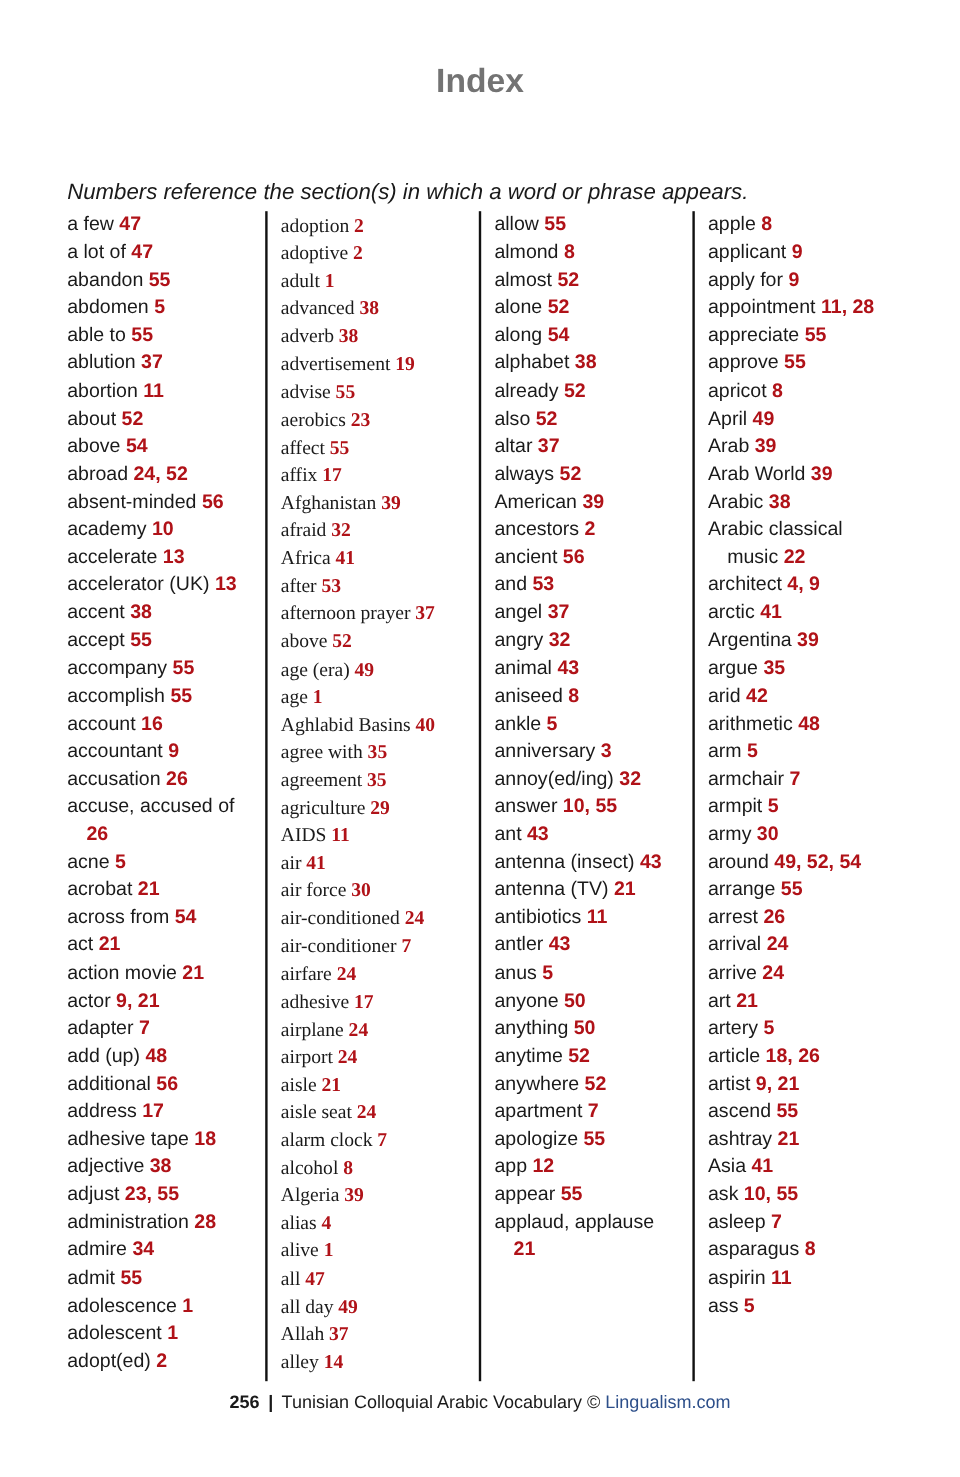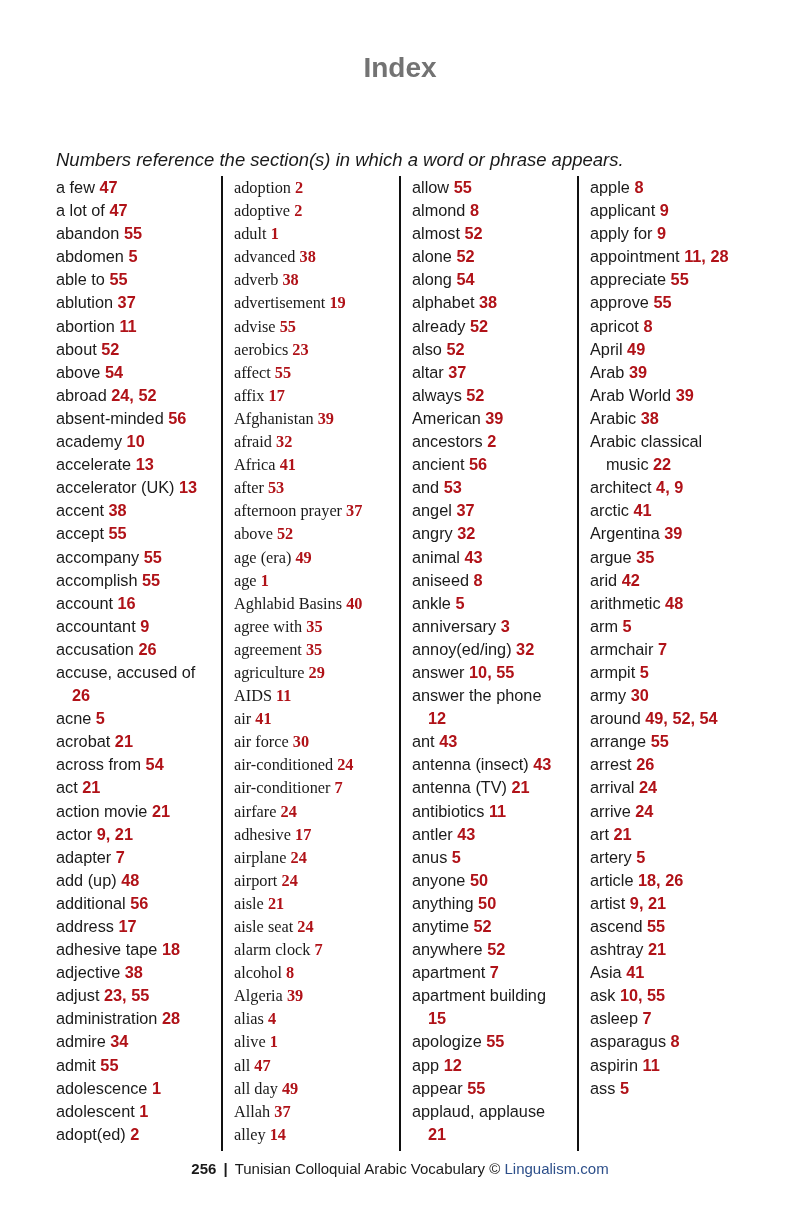--- a/index.html
+++ b/index.html
@@ -142,33 +142,31 @@
       <div class="entry"><span>ancient</span> <span class="num">56</span></div>
       <div class="entry"><span>and</span> <span class="num">53</span></div>
       <div class="entry"><span>angel</span> <span class="num">37</span></div>
       <div class="entry"><span>angry</span> <span class="num">32</span></div>
       <div class="entry"><span>animal</span> <span class="num">43</span></div>
       <div class="entry"><span>aniseed</span> <span class="num">8</span></div>
       <div class="entry"><span>ankle</span> <span class="num">5</span></div>
       <div class="entry"><span>anniversary</span> <span class="num">3</span></div>
       <div class="entry"><span>annoy(ed/ing)</span> <span class="num">32</span></div>
       <div class="entry"><span>answer</span> <span class="num">10, 55</span></div>
-      <div class="entry"><span>answer the phone</span><span class="cont"><span class="num">12</span></span></div>
       <div class="entry"><span>ant</span> <span class="num">43</span></div>
       <div class="entry"><span>antenna (insect)</span> <span class="num">43</span></div>
       <div class="entry"><span>antenna (TV)</span> <span class="num">21</span></div>
       <div class="entry"><span>antibiotics</span> <span class="num">11</span></div>
       <div class="entry"><span>antler</span> <span class="num">43</span></div>
       <div class="entry"><span>anus</span> <span class="num">5</span></div>
       <div class="entry"><span>anyone</span> <span class="num">50</span></div>
       <div class="entry"><span>anything</span> <span class="num">50</span></div>
       <div class="entry"><span>anytime</span> <span class="num">52</span></div>
       <div class="entry"><span>anywhere</span> <span class="num">52</span></div>
       <div class="entry"><span>apartment</span> <span class="num">7</span></div>
-      <div class="entry"><span>apartment building</span><span class="cont"><span class="num">15</span></span></div>
       <div class="entry"><span>apologize</span> <span class="num">55</span></div>
       <div class="entry"><span>app</span> <span class="num">12</span></div>
       <div class="entry"><span>appear</span> <span class="num">55</span></div>
       <div class="entry"><span>applaud, applause</span><span class="cont"><span class="num">21</span></span></div>
     </div>
   <div class="col c4">
       <div class="entry"><span>apple</span> <span class="num">8</span></div>
       <div class="entry"><span>applicant</span> <span class="num">9</span></div>
       <div class="entry"><span>apply for</span> <span class="num">9</span></div>
       <div class="entry"><span>appointment</span> <span class="num">11, 28</span></div>

